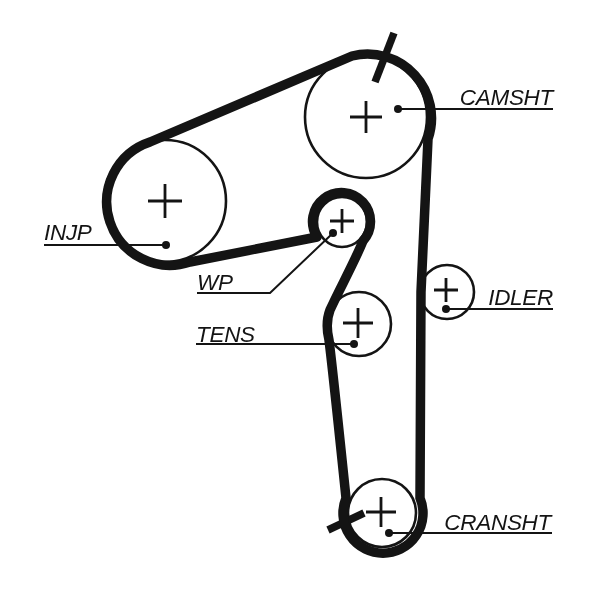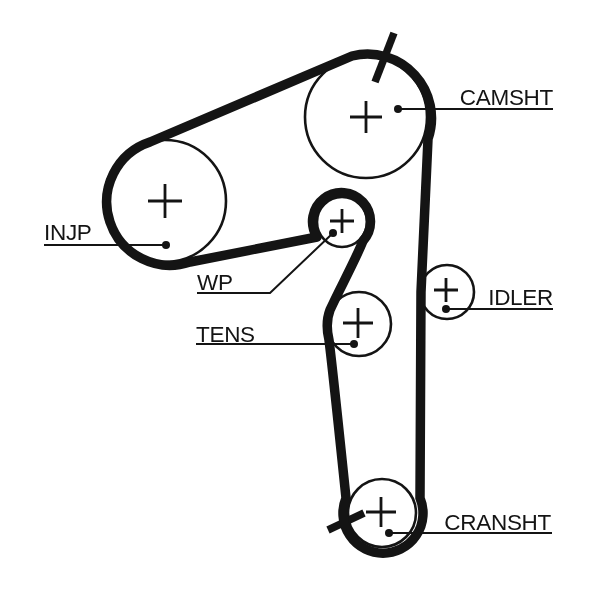--- a/index.html
+++ b/index.html
@@ -9,21 +9,21 @@
   .circle{fill:#ffffff;stroke:#141414;stroke-width:2.6;}
   .cross{stroke:#141414;stroke-width:2.8;fill:none;}
   .belt{fill:none;stroke:#141414;stroke-width:9.5;stroke-linejoin:round;}
   .leader{stroke:#141414;stroke-width:2;fill:none;}
   .dot{fill:#141414;stroke:none;}
   .tmark{stroke:#141414;stroke-width:7.5;fill:none;stroke-linecap:butt;}
 </style>
 </head>
 <body>
 
-<div class="stage" style="background: rgb(255, 255, 255);">
+<div class="stage" style="background: rgb(255, 255, 255); font-style: italic;">
   <svg width="600" height="589" viewBox="0 0 600 589">
 
     <circle class="circle" cx="366" cy="117" r="61"></circle>
     <circle class="circle" cx="165" cy="201" r="61"></circle>
     <circle class="circle" cx="342" cy="222" r="25"></circle>
     <circle class="circle" cx="359" cy="324" r="32"></circle>
     <circle class="circle" cx="447" cy="292" r="27"></circle>
     <circle class="circle" cx="382" cy="513" r="34"></circle>
 
     <path class="tmark" d="M 375 82 L 394 33"></path>

